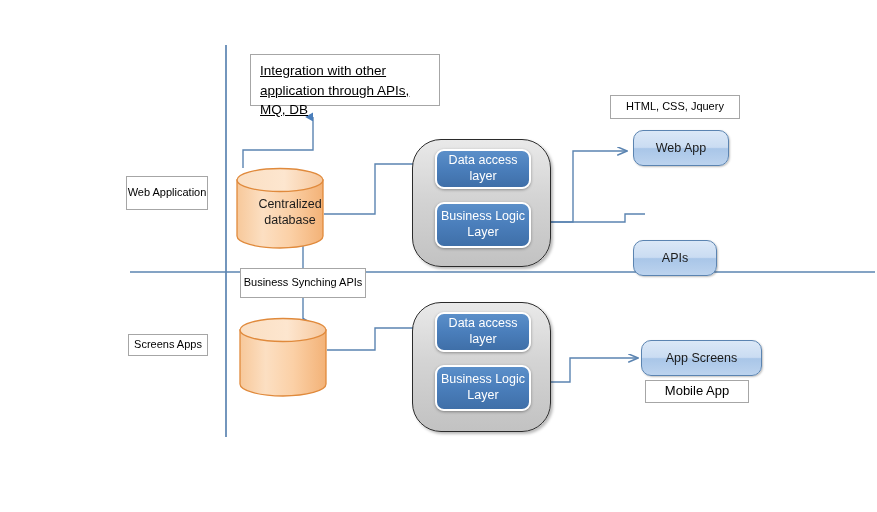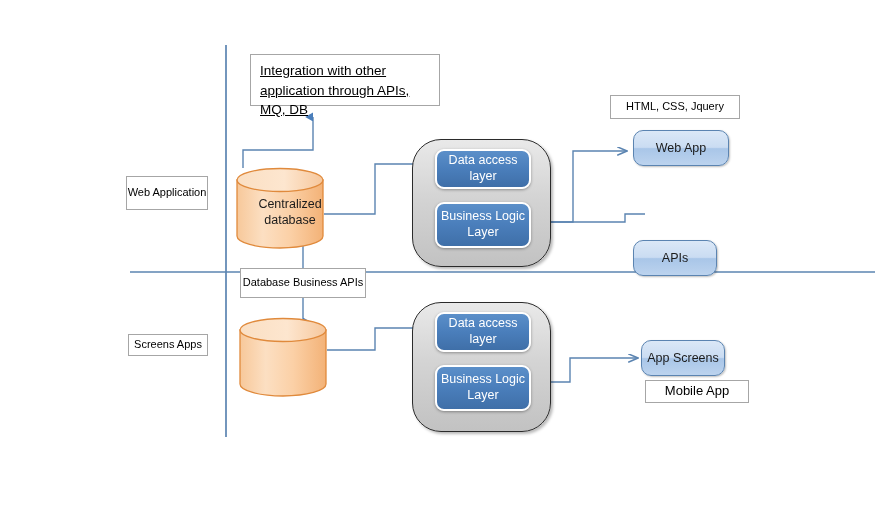--- a/index.html
+++ b/index.html
@@ -197,21 +197,21 @@
           <stop offset="100%" stop-color="#f6c79c"></stop>
         </linearGradient>
       </defs>
       <path d="M1,12 L1,66 A43,12 0 0 0 87,66 L87,12 Z" fill="url(#cylGradB)" stroke="#e08a3c" stroke-width="1.3"></path>
       <ellipse cx="44" cy="12" rx="43" ry="11.5" fill="url(#cylTopB)" stroke="#e08a3c" stroke-width="1.3"></ellipse>
     </svg>
     <div class="cyl-label" style="top:28px;"></div>
   </div>
 
   <div class="abs plain-box" style="left:240px;top:268px;width:126px;height:30px;">
-    <span>Database Business APIs</span>
+    <span>Business Synching APIs</span>
   </div>
 
   <div class="abs grey-stack" style="left:412px;top:139px;width:139px;height:128px;">
     <div class="abs blue-layer" style="left:22px;top:9px;width:96px;height:40px;">
       <span>Data access layer</span>
     </div>
     <div class="abs blue-layer" style="left:22px;top:62px;width:96px;height:46px;">
       <span>Business Logic Layer</span>
     </div>
   </div>
@@ -226,21 +226,21 @@
   </div>
 
   <div class="abs lightblue-box" style="left:633px;top:130px;width:96px;height:36px;">
     <span>Web App</span>
   </div>
 
   <div class="abs lightblue-box" style="left:633px;top:203px;width:84px;height:36px;margin-top:37px;">
     <span>APIs</span>
   </div>
 
-  <div class="abs lightblue-box" style="left:641px;top:340px;width:84px;height:36px;">
+  <div class="abs lightblue-box" style="left:641px;top:340px;width:121px;height:36px;">
     <span>App Screens</span>
   </div>
 
   <div class="abs plain-box" style="left:645px;top:380px;width:104px;height:23px;font-size:13px;">
     <span>Mobile App</span>
   </div>
 
 </div>
 
 </body></html>

